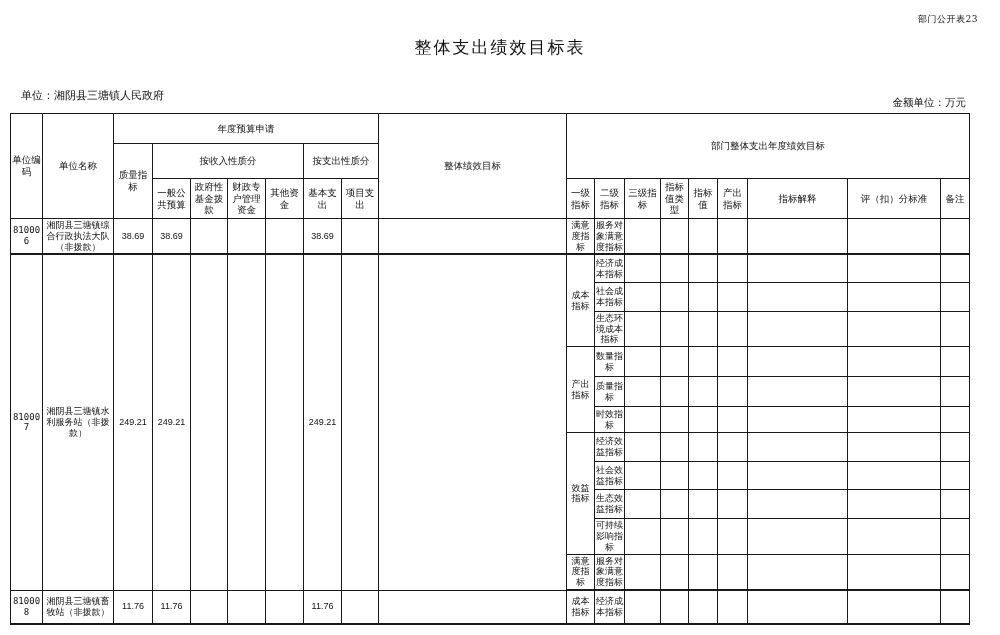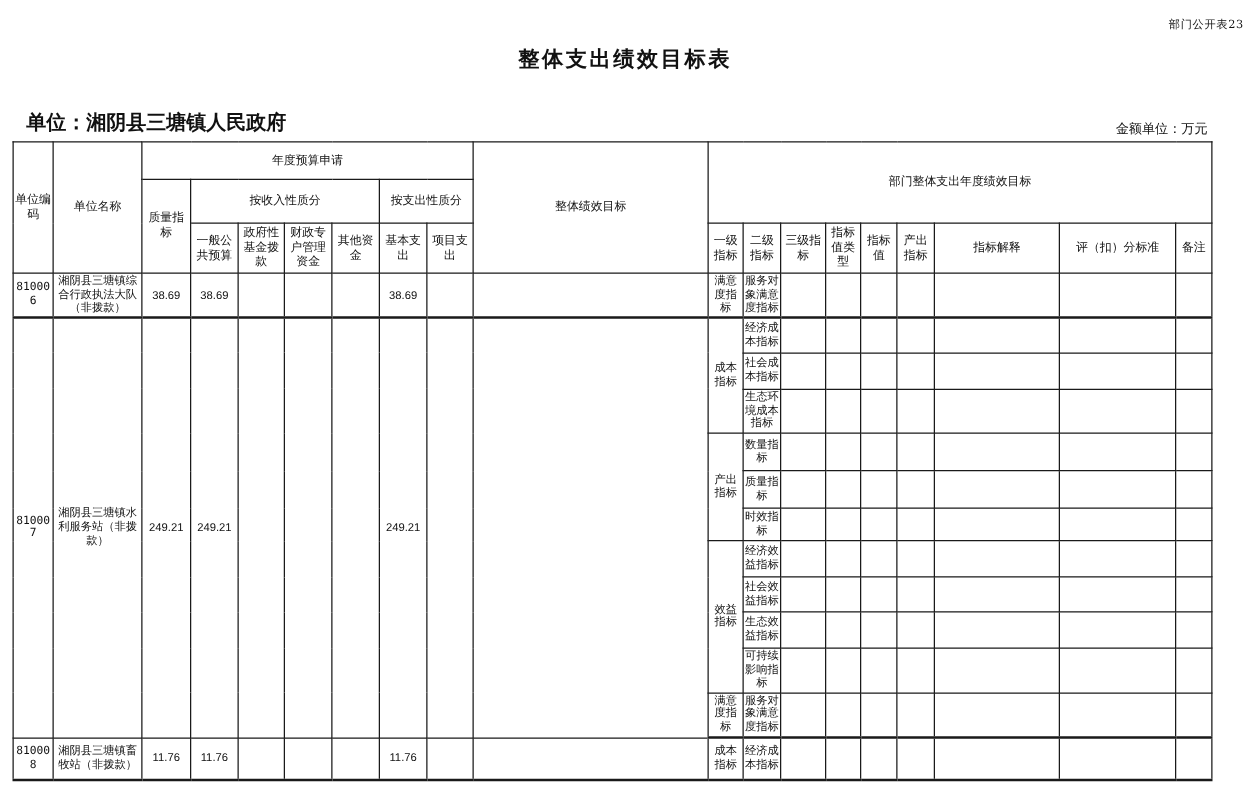--- a/index.html
+++ b/index.html
@@ -6,31 +6,31 @@
   html, body { margin: 0; padding: 0; }
   body {
     width: 1000px; height: 635px;
     background: #ffffff;
     color: #111;
     font-family: "DejaVu Serif", "Liberation Serif", serif;
     position: relative;
     overflow: hidden;
   }
   .corner-note {
-    position: absolute; top: 13px; right: 5px;
+    position: absolute; top: 13px; right: 22px;
     font-size: 9px; letter-spacing: 0.5px;
   }
   .doc-title {
     position: absolute; top: 36px; left: 0; width: 100%;
-    text-align: center; font-size: 17px; font-weight: bold;
+    text-align: center; font-size: 17px; font-weight: normal;
     letter-spacing: 2px;
   }
   .meta-left {
     position: absolute; top: 88px; left: 21px;
-    font-size: 16px; font-weight: bold;
+    font-size: 11px; font-weight: normal;
   }
   .meta-right {
     position: absolute; top: 96px; right: 34px;
     font-size: 10.5px;
   }
   table.perf {
     position: absolute; top: 113px; left: 10px;
     width: 959px;
     border-collapse: collapse; table-layout: fixed;
     border: 1px solid #1a1a1a;

